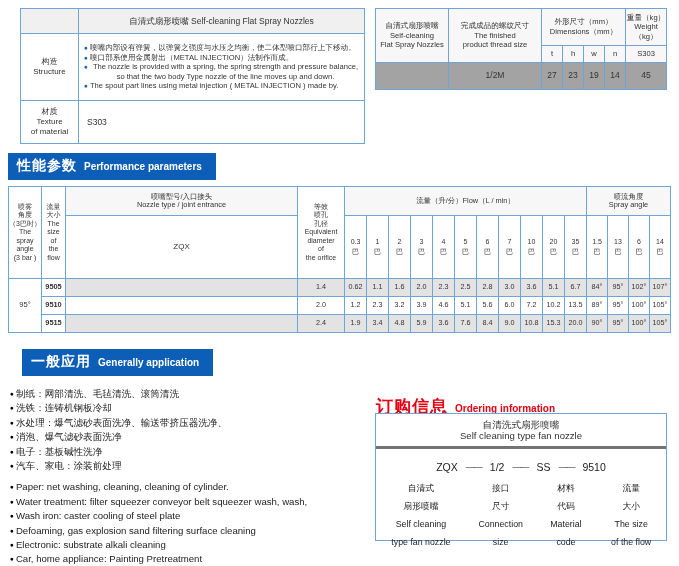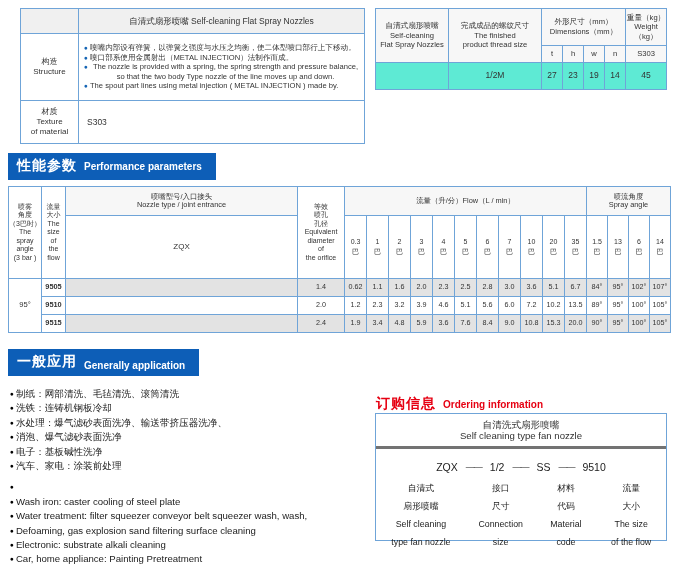--- a/index.html
+++ b/index.html
@@ -20,21 +20,21 @@
   .b-line{display:flex;align-items:flex-start;font-size:7.6px;line-height:9.6px;text-align:center;}
   .b-dot{color:#1464b4;font-size:6.5px;line-height:9.6px;margin-right:2px;flex:0 0 auto;}
   .struct .mat-row td{height:42px;}
   .struct .mat-val{text-align:left;padding-left:8px;font-size:8.5px;}
 
   
   .spec{position:absolute;left:375px;top:8px;width:292px;}
   .spec td{font-size:7.6px;line-height:9.6px;background:#f7f7f7;}
   .spec .h1 td{height:36px;}
   .spec .h2 td{height:16px;}
-  .spec .data td{height:26px;background:#5eead4;font-size:8.5px;margin-left:15px;}
+  .spec .data td{height:26px;background:#a3a3a3;font-size:8.5px;margin-left:15px;}
 
   
   .banner{position:absolute;background:#0d5eb7;color:#fff;display:inline-flex;
           align-items:baseline;gap:7px;padding:4px 14px 5px 9px;}
   .banner .cn{font-size:14px;font-weight:bold;letter-spacing:1px;}
   .banner .en{font-size:10px;font-weight:bold;}
 
   
   .perf{position:absolute;left:8px;top:186px;width:663px;}
   .perf td{font-size:7px;line-height:8.4px;background:#fff;}
@@ -50,21 +50,21 @@
 
   
   .apps{position:absolute;left:10px;top:387px;width:366px;}
   .apps .grp{margin:0;padding:0;list-style:none;}
   .apps .grp li{display:flex;align-items:flex-start;font-size:9.6px;line-height:14.4px;color:#222;}
   .apps .grp .adot{font-size:6.5px;line-height:14.4px;margin-right:2px;color:#000;flex:0 0 auto;}
   .apps .gap{height:7px;}
 
   
   .order-title{position:absolute;left:376px;top:395px;display:inline-flex;align-items:baseline;gap:7px;color:#e60012;}
-  .order-title .cn{font-size:14px;font-weight:bold;letter-spacing:1px;}
+  .order-title .cn{font-size:17px;font-weight:bold;letter-spacing:1px;}
   .order-title .en{font-size:10px;font-weight:bold;}
   .order-box{position:absolute;left:375px;top:413px;width:290px;height:126px;border:1px solid #6fa4d8;background:#fff;}
   .order-box .box-title{border-bottom:3px solid #737373;height:32px;display:flex;align-items:center;
         justify-content:center;text-align:center;font-size:9.6px;line-height:11.5px;color:#333;}
   .code-row{display:flex;align-items:center;justify-content:center;margin-top:12px;font-size:10.5px;color:#222;}
   .code-row .code{padding:0 6px;}
   .code-row .dash{color:#444;font-size:9px;letter-spacing:-1px;padding:0 2px;}
   .desc-row{display:flex;margin-top:6px;}
   .desc-row .desc{text-align:center;font-size:8.8px;line-height:18px;color:#222;}
   .desc-row .desc:nth-child(1){width:31%;}
@@ -366,21 +366,21 @@
       <td>15.3</td>
       <td>20.0</td>
       <td>90°</td>
       <td>95°</td>
       <td>100°</td>
       <td>105°</td>
     </tr>
   </tbody>
     </table>
 
-  <div class="banner" style="left:8px;top:349px;align-items:flex-end;">
+  <div class="banner" style="left:22px;top:349px;">
     <span class="cn">一般应用</span>
     <span class="en">Generally application</span>
   </div>
 
   <div class="apps">
     <ul class="grp">
       <li>
           <span class="adot">●</span>
           <span>制纸：网部清洗、毛毡清洗、滚筒清洗</span>
         </li>
@@ -402,28 +402,29 @@
         </li>
       <li>
           <span class="adot">●</span>
           <span>汽车、家电：涂装前处理</span>
         </li>
     </ul>
     <div class="gap"></div>
     <ul class="grp">
       <li>
           <span class="adot">●</span>
+          <span>Paper: net washing, cleaning, cleaning of cylinder.</span>
+        </li>
+      <li>
+          <span class="adot">●</span>
+          <span>Water treatment: filter squeezer conveyor belt squeezer wash, wash,</span>
         </li>
       <li>
           <span class="adot">●</span>
           <span>Wash iron: caster cooling of steel plate</span>
-        </li>
-      <li>
-          <span class="adot">●</span>
-          <span>Water treatment: filter squeezer conveyor belt squeezer wash, wash,</span>
         </li>
       <li>
           <span class="adot">●</span>
           <span>Defoaming, gas explosion sand filtering surface cleaning</span>
         </li>
       <li>
           <span class="adot">●</span>
           <span>Electronic: substrate alkali cleaning</span>
         </li>
       <li>

